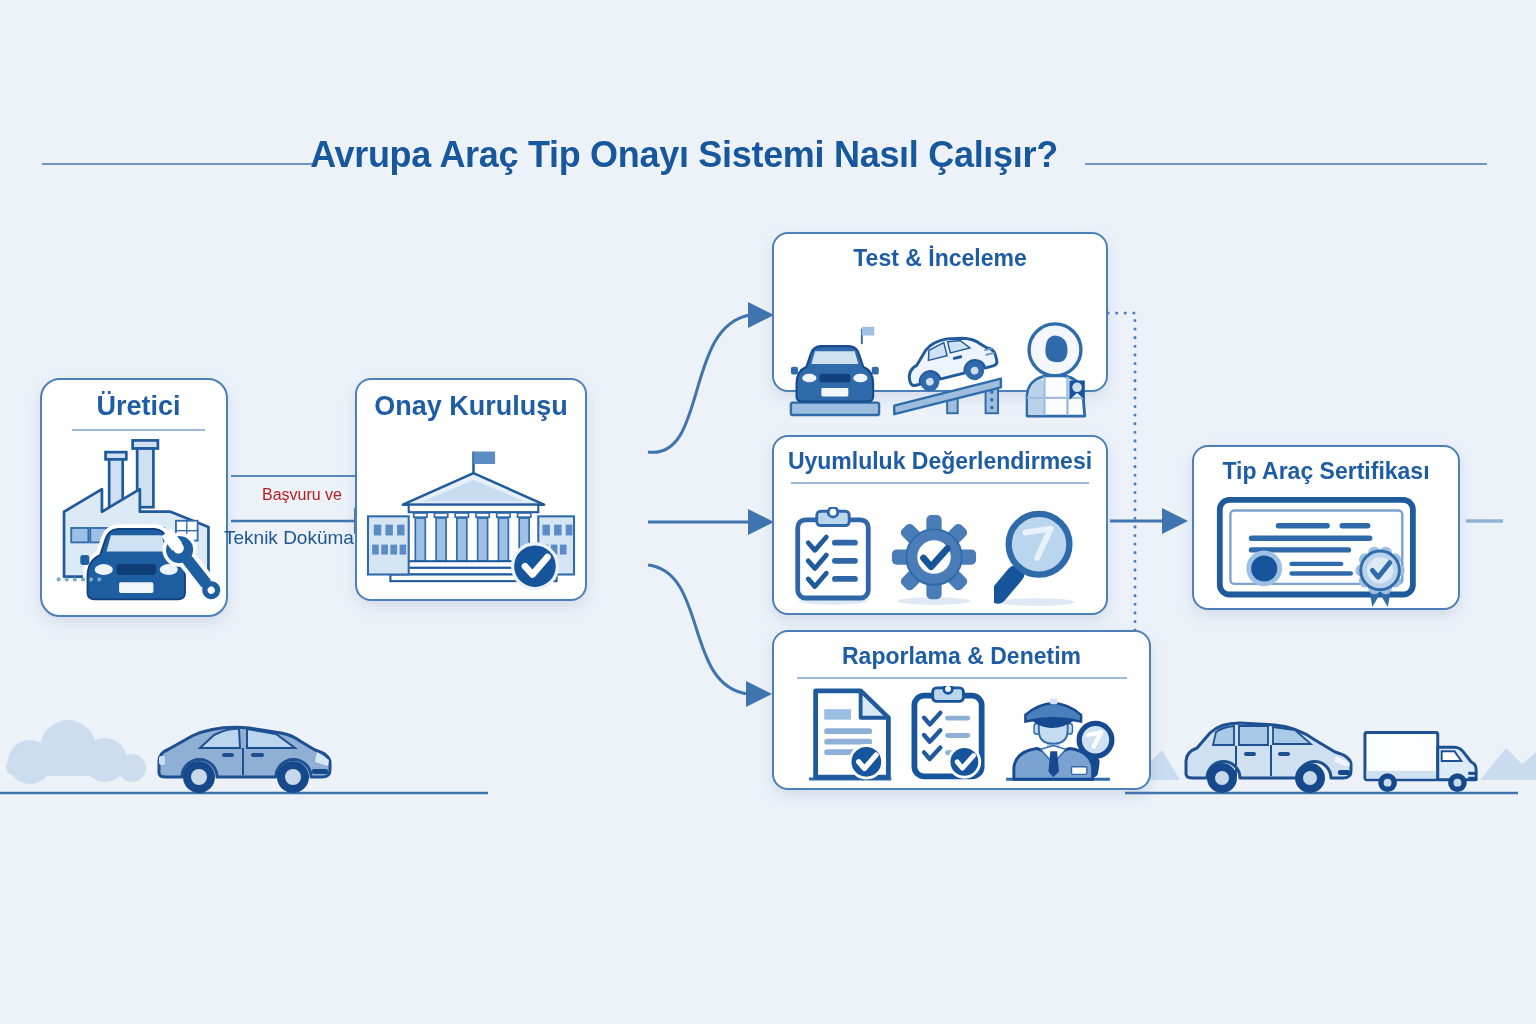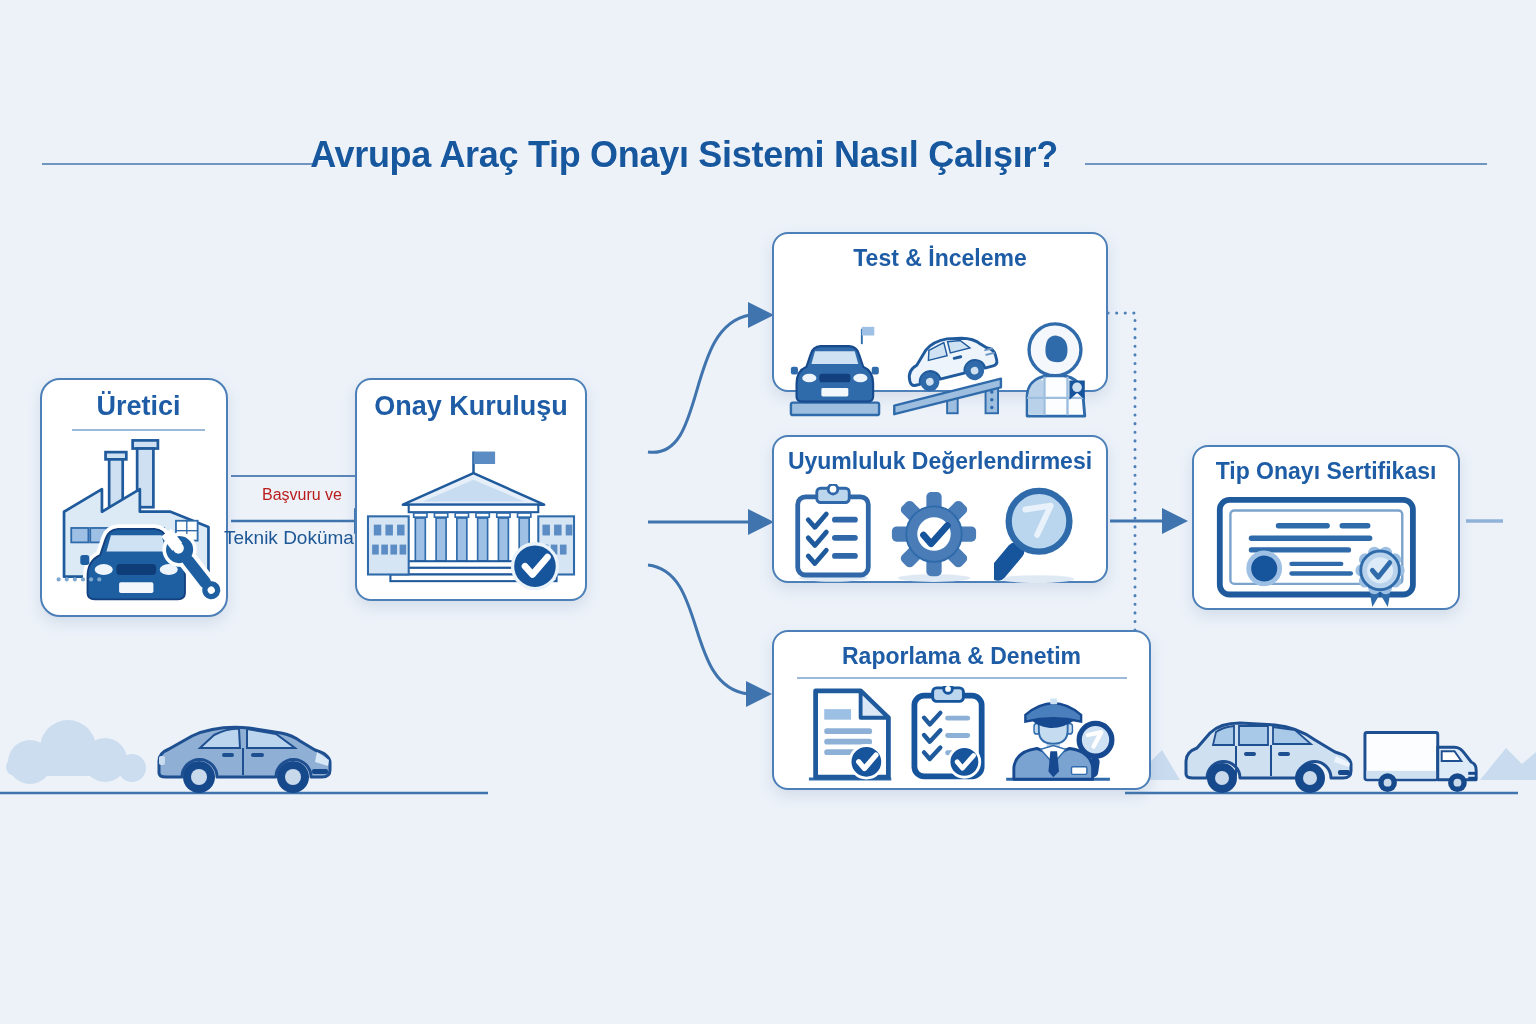--- a/index.html
+++ b/index.html
@@ -250,21 +250,21 @@
         <path d="M38 15 q12 2 12 15 q0 13 -10 13 q-13 0 -13 -12 q0 -16 11 -16" fill="#2f6bab"></path>
         <path d="M8 99 V78 Q9 61 28 57 H46 Q64 60 66 76 L68 99 Z" fill="#fbfdff" stroke="#2f6bab" stroke-width="3" stroke-linejoin="round"></path>
         <path d="M9 97 V78 Q10 64 22 60 L25 63 V97 Z" fill="#b9d2ea"></path>
         <path d="M26 58 V98 M50 58 V98 M8 80 H68" stroke="#9dbede" stroke-width="2.5" fill="none"></path>
         <path d="M52 62 H68 V82 L60 75 L52 82 Z" fill="#16549c"></path>
         <circle cx="60" cy="69" r="5" fill="#cfe0f1"></circle>
       </svg>
     </div>
   </div>
 
-  <div class="node" style="left:772px;top:435px;width:336px;height:148px;">
+  <div class="node" style="left:772px;top:435px;width:336px;height:180px;">
     <div class="ntitle">Uyumluluk Değerlendirmesi</div>
     <div class="nrule" style="width:90%;"></div>
     <div class="nicons" style="gap:16px;padding:2px 8px 6px;">
       <svg width="82" height="100" viewBox="0 0 86 102">
         <ellipse cx="43" cy="97" rx="36" ry="4" fill="#dfe9f4"></ellipse>
         <rect x="6" y="12" width="74" height="82" rx="8" fill="#ffffff" stroke="#2f67a8" stroke-width="5"></rect>
         <rect x="26" y="3" width="34" height="15" rx="4" fill="#bcd6ee" stroke="#2f67a8" stroke-width="3"></rect>
         <circle cx="43" cy="4" r="5" fill="#ffffff" stroke="#2f67a8" stroke-width="3"></circle>
         <g stroke="#1f5a9c" stroke-width="5" fill="none" stroke-linecap="round" stroke-linejoin="round">
           <path d="M17 36 l7 8 12 -14"></path>
@@ -352,21 +352,21 @@
         <path d="M24 30 Q53 6 82 30 L82 37 Q53 30 24 37 Z" fill="#4a7fbd" stroke="#16498f" stroke-width="2.5"></path>
         <path d="M30 35 Q53 31 76 35 Q62 45 48 43.5 Q37 42 30 35 Z" fill="#16498f"></path>
         <rect x="50" y="13" width="7" height="6" fill="#cfe2f4"></rect>
         <circle cx="97" cy="56" r="17" fill="#cfe2f4" stroke="#16498f" stroke-width="5.5"></circle>
         <path d="M89 51 L103 48 L95 63" stroke="#ffffff" stroke-width="4.5" fill="none" stroke-linecap="round" stroke-linejoin="round"></path>
       </svg>
     </div>
   </div>
 
   <div class="node" style="left:1192px;top:445px;width:268px;height:165px;">
-    <div class="ntitle">Tip Onayı Sertifikası</div>
+    <div class="ntitle">Tip Araç Sertifikası</div>
     <div class="nrule" style="width:88%;"></div>
     <div class="nicons" style="padding:2px 6px 4px;">
       <svg width="224" height="118" viewBox="0 0 232 122">
         <rect x="6" y="6" width="200" height="98" rx="10" fill="#ffffff" stroke="#1f5a9c" stroke-width="6"></rect>
         <rect x="17" y="17" width="178" height="76" rx="4" fill="none" stroke="#7ba3cc" stroke-width="2.5"></rect>
         <g fill="#2f6bab">
           <rect x="64" y="30" width="56" height="5.5" rx="2.7"></rect>
           <rect x="130" y="30" width="32" height="5.5" rx="2.7"></rect>
           <rect x="36" y="43" width="128" height="5.5" rx="2.7"></rect>
           <rect x="36" y="55" width="106" height="5.5" rx="2.7"></rect>

